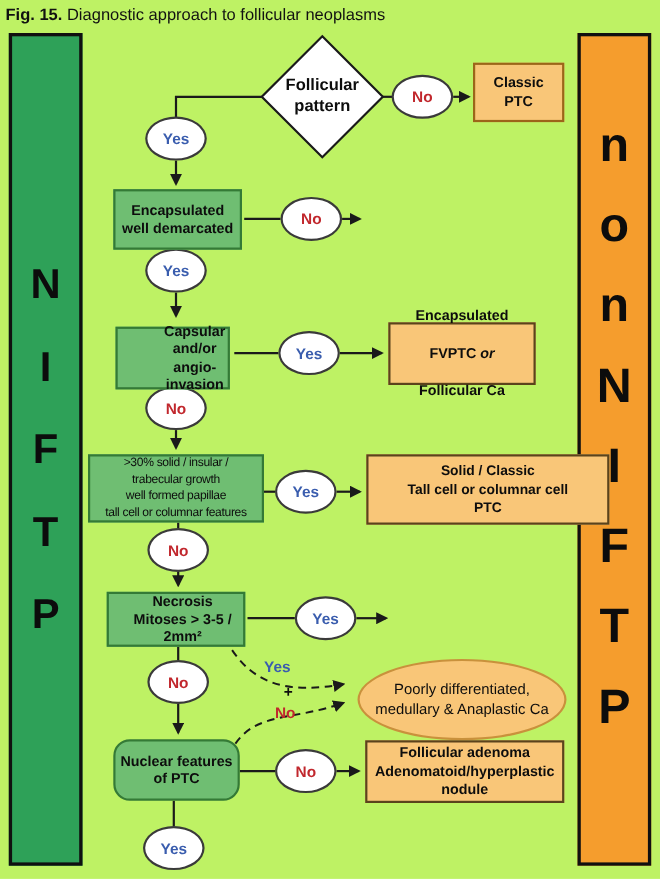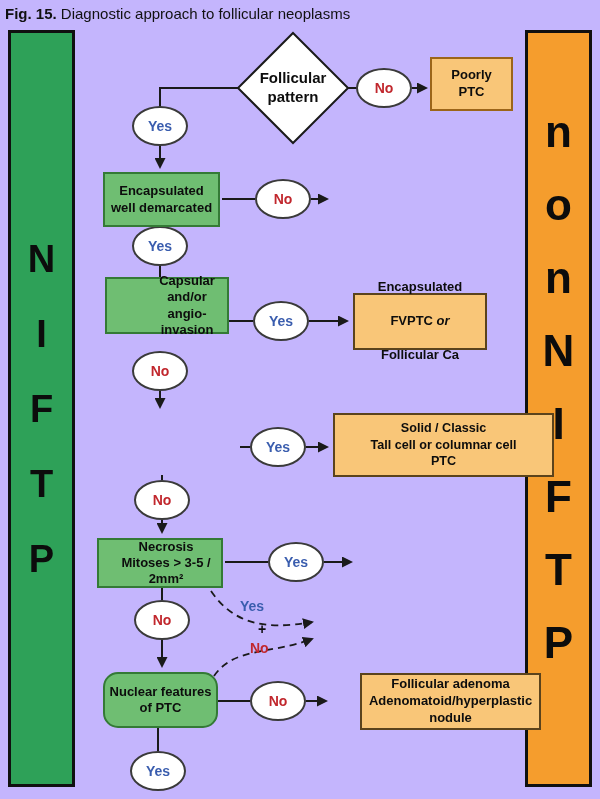--- a/index.html
+++ b/index.html
@@ -1,16 +1,16 @@
 <!DOCTYPE html>
 <html><head>
 <meta charset="utf-8">
 <style>
   html,body{margin:0;padding:0;background:#fff;}
-  #fig{position:relative;width:600px;height:799px;background:#c4b5fd;overflow:hidden;
+  #fig{position:relative;width:600px;height:799px;background:#bef264;overflow:hidden;
        font-family:"Liberation Sans","DejaVu Sans",sans-serif;}
 
   
   #title{position:absolute;left:5px;top:5px;font-size:15px;color:#111;}
   #title b{font-weight:bold;}
 
   
   .bar{position:absolute;top:30px;height:757px;border:3px solid #101010;
        display:flex;flex-direction:column;align-items:center;justify-content:center;
        box-sizing:border-box;z-index:2;}
@@ -139,38 +139,44 @@
   <div class="yn no" style="left:134px;top:600px;">No</div>
   <div class="yn no" style="left:250px;top:681px;">No</div>
   <div class="yn yes" style="left:130px;top:751px;">Yes</div>
 
   <span class="float-lab yes" style="left:240px;top:598px;">Yes</span>
   <span class="float-lab" style="left:258px;top:621px;color:#0d0d0d;">+</span>
   <span class="float-lab no" style="left:250px;top:640px;">No</span>
 
   <div class="node gbox" style="left:103px;top:172px;width:117px;height:55px;">Encapsulated
 well demarcated</div>
-  <div class="node gbox" style="left:105px;top:277px;width:124px;height:57px;padding-left:40px;">Capsular
+  <div class="node gbox" style="left:105px;top:297px;width:104px;height:57px;padding-left:40px;">Capsular
 and/or
 angio-invasion</div>
+  <div class="node gbox plain" style="left:80px;top:413px;width:160px;height:62px;">&gt;30% solid / insular /
+trabecular growth
+well formed papillae
+tall cell or columnar features</div>
   <div class="node gbox" style="left:97px;top:538px;width:126px;height:50px;padding-left:12px;">Necrosis
 Mitoses &gt; 3-5 /
 2mm²</div>
   <div class="node gbox" style="left:103px;top:672px;width:115px;height:56px;border-radius:15px;">Nuclear features
 of PTC</div>
 
-  <div class="node obox" style="left:430px;top:57px;width:83px;height:54px;border-color:#9C6519;">Poorly
+  <div class="node obox" style="left:430px;top:57px;width:83px;height:54px;border-color:#9C6519;">Classic
 PTC</div>
   <div class="node obox" style="left:353px;top:293px;width:134px;height:57px;">
     <div>
       <span class="blk">Encapsulated</span>
       <span class="blk"><span>FVPTC </span><em>or</em></span>
       <span class="blk">Follicular Ca</span>
     </div>
   </div>
   <div class="node obox" style="left:333px;top:413px;width:221px;height:64px;font-size:12.6px;">Solid / Classic
 Tall cell or columnar cell
 PTC</div>
-  <div class="node obox" style="left:332px;top:673px;width:181px;height:57px;margin-left:28px;">Follicular adenoma
+  <div class="node oellipse" style="left:325px;top:599px;width:190px;height:74px;">Poorly differentiated,
+medullary &amp; Anaplastic Ca</div>
+  <div class="node obox" style="left:332px;top:673px;width:181px;height:57px;">Follicular adenoma
 Adenomatoid/hyperplastic
 nodule</div>
 
 </div>
 
 </body></html>

